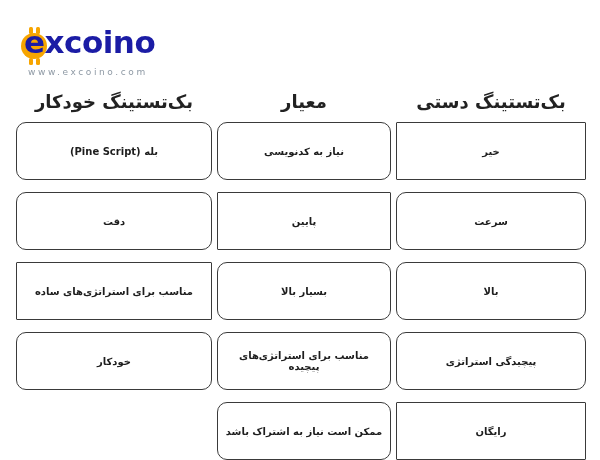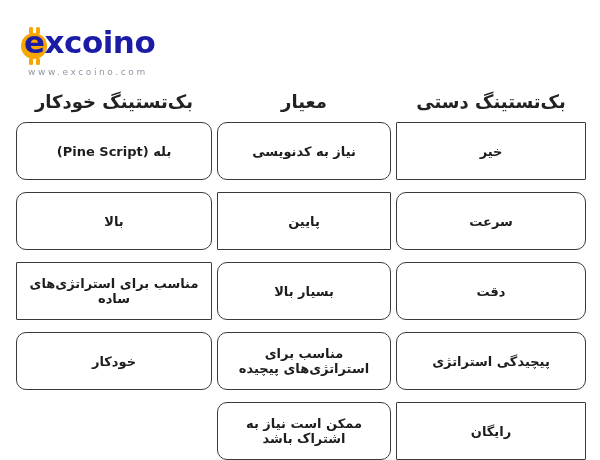--- a/index.html
+++ b/index.html
@@ -32,21 +32,21 @@
   }
   .headers { margin-bottom: 8px; }
   .header-cell {
     height: 26px; display: flex; align-items: center; justify-content: center;
     font-size: 18px; font-weight: bold; color: #222222;
   }
   .rows { row-gap: 6px; }
   .cell {
     height: 58px; margin-bottom: 6px;
     display: flex; align-items: center; justify-content: center;
-    font-size: 13px; font-weight: bold; color: #1d1d1d;
+    font-size: 10px; font-weight: bold; color: #1d1d1d;
     background: #ffffff; text-align: center; padding: 4px 6px;
   }
   .cell.rounded { border: 1.6px solid #3a3a3a; border-radius: 10px; }
   .cell.square  { border: 1.1px solid #3a3a3a; border-radius: 1px; }
 </style>
 </head>
 <body>
 
 <div class="logo-block">
   <div class="logo-row">
@@ -75,23 +75,23 @@
   </div>
 
   <div class="grid rows">
 
     <div class="cell square">خیر</div>
     <div class="cell rounded">نیاز به کدنویسی</div>
     <div class="cell rounded">بله (Pine Script)</div>
 
     <div class="cell rounded">سرعت</div>
     <div class="cell square">پایین</div>
+    <div class="cell rounded">دقت</div>
+
     <div class="cell rounded">بالا</div>
-
-    <div class="cell rounded">دقت</div>
     <div class="cell rounded">بسیار بالا</div>
 
     <div class="cell square">مناسب برای استراتژی‌های ساده</div>
     <div class="cell rounded">پیچیدگی استراتژی</div>
     <div class="cell rounded">مناسب برای استراتژی‌های پیچیده</div>
 
     <div class="cell rounded">خودکار</div>
     <div class="cell square">رایگان</div>
     <div class="cell rounded">ممکن است نیاز به اشتراک باشد</div>
   </div>

